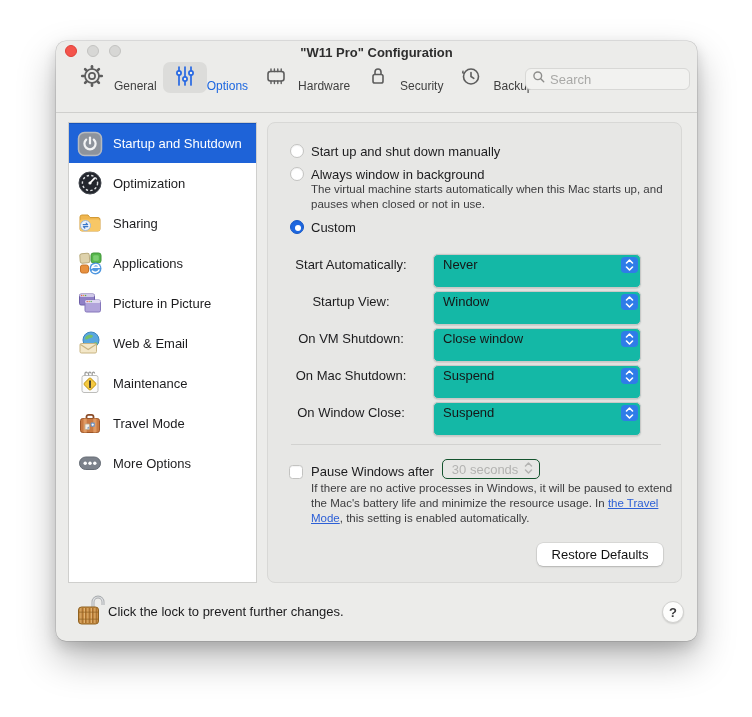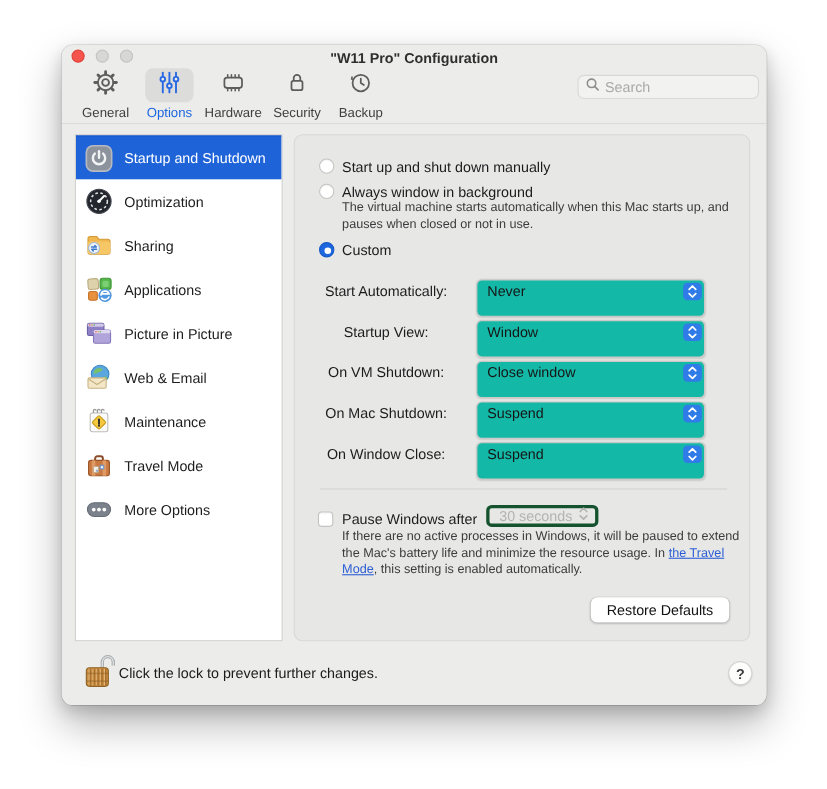--- a/index.html
+++ b/index.html
@@ -17,21 +17,21 @@
 
   
   .header{position:absolute;left:0;top:0;right:0;height:72px;border-bottom:1px solid #cfcfcd;border-radius:10px 10px 0 0}
   .traffic{position:absolute;left:9px;top:4px;display:flex;gap:10px}
   .tl{width:12px;height:12px;border-radius:50%}
   .tl.red{background:#f4544c;border:0.5px solid #df4038}
   .tl.dim{background:#d7d7d5;border:0.5px solid #c3c3c1}
   .win-title{position:absolute;left:0;right:0;top:4px;text-align:center;font-size:13px;font-weight:700;color:#2e2e2e}
 
   .toolbar{position:absolute;left:14px;top:21px;display:flex;gap:6px}
-  .tb-btn{display:flex;flex-direction:column;align-items:center;min-width:52px;cursor:default}
+  .tb-btn{display:flex;flex-direction:row;align-items:flex-end;min-width:52px;cursor:default}
   .tb-iconbox{width:44px;height:31px;border-radius:7px;display:flex;align-items:center;justify-content:center}
   .tb-btn.selected .tb-iconbox{background:#dcdcda}
   .tb-label{font-size:12px;color:#3f3f3f;margin-top:2px}
   .tb-btn.selected .tb-label{color:var(--accent-blue)}
 
   .search{position:absolute;right:7px;top:27px;width:165px;height:22px;background:#f2f2f0;border:1px solid #d8d8d6;border-radius:6px;display:flex;align-items:center;padding:0 6px;gap:4px}
   .search input{border:none;outline:none;background:transparent;font-size:13px;color:#333;width:120px;font-family:"Liberation Sans",sans-serif}
   .search input::placeholder{color:#a9a9a7}
 
   
@@ -56,21 +56,21 @@
   .dd-label{position:absolute;left:8px;width:150px;text-align:center;font-size:13px;line-height:22px;color:#1c1c1e}
   .dd-ctl{position:absolute;left:165px;top:0;width:208px;height:34px;background:#14b8a6;border:1px solid #c9c9c7;border-radius:5px;box-shadow:0 0.5px 1.5px rgba(0,0,0,0.12)}
   .dd-val{position:absolute;left:9px;top:0;font-size:13px;line-height:20px;color:#161616;white-space:nowrap}
   .dd-step{position:absolute;right:2px;top:2px;width:17px;height:16px;border-radius:4px;background:var(--stepper-blue);display:flex;align-items:center;justify-content:center}
 
   .sep{position:absolute;left:23px;width:370px;height:1px;background:#d2d2d0}
 
   .chk-row{position:absolute;left:21px;height:22px;display:flex;align-items:flex-end;gap:8px}
   .checkbox{width:14px;height:14px;border-radius:3.5px;background:#ffffff;border:1px solid #c3c3c1;box-shadow:inset 0 1px 1px rgba(0,0,0,0.05)}
   .chk-label{font-size:13px;color:#1c1c1e;white-space:nowrap}
-  .dd-disabled{height:20px;border:3px solid #14532d;border-radius:5px;display:flex;align-items:center;padding:0 6px 0 9px;gap:6px}
+  .dd-disabled{height:20px;border:1px solid #14532d;border-radius:5px;display:flex;align-items:center;padding:0 6px 0 9px;gap:6px}
   .dd-disabled .dval{font-size:13px;color:#b3b3b1;white-space:nowrap}
 
   .pause-desc{position:absolute;left:43px;width:362px;font-size:11.5px;line-height:15px;color:#3c3c3e}
   .pause-desc a{color:var(--link-blue);text-decoration:underline}
 
   .restore-btn{position:absolute;left:269px;top:420px;width:126px;height:23px;background:#ffffff;border:none;border-radius:6px;
     box-shadow:0 0 0 0.5px rgba(0,0,0,0.12), 0 1px 2px rgba(0,0,0,0.18);font-size:13px;color:#111;font-family:Liberation Sans, sans-serif;cursor:default}
 
   
   .footer-lock{position:absolute;left:20px;top:551px;width:32px;height:38px}

